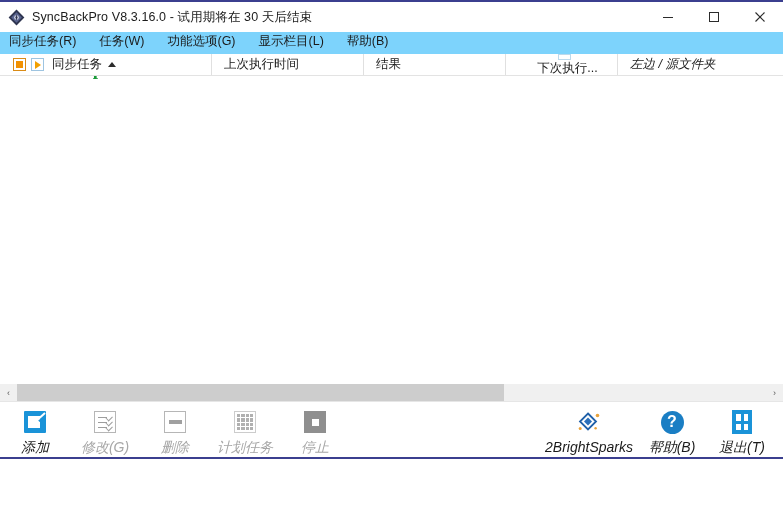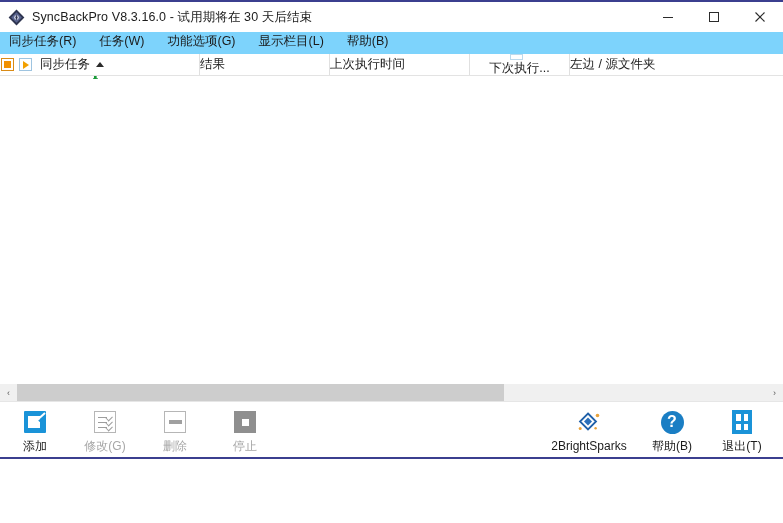--- a/index.html
+++ b/index.html
@@ -108,28 +108,29 @@
   .col {
     position: relative;
     display: flex;
     align-items: center;
     font-size: 12.5px;
     color: #1b1b1b;
     box-sizing: border-box;
     white-space: nowrap;
     border-right: 1px solid #e0e0e0;
     cursor: default;
+    margin-left: 12px;
   }
   .col.no-border { border-right: none; }
   .col-task { width: 200px; }
   .col-category { width: 110px; }
   .col-lastrun { width: 140px; }
   .col-result { width: 130px; }
   .col-nextrun { width: 100px; flex-direction: column; }
-  .col-source { flex: 1 1 auto; }
+  .col-source { flex: 1 1 auto; font-style: italic; }
 
   .hdr-icons {
     display: flex;
     align-items: center;
     gap: 5px;
     margin-right: 8px;
     margin-left: 1px;
   }
   .ic-sq, .ic-play {
     width: 13px;
@@ -255,24 +256,25 @@
     padding-top: 2px;
   }
   .tb-btn .icon-wrap {
     height: 26px;
     display: flex;
     align-items: center;
     justify-content: center;
     margin-bottom: 5px;
   }
   .tb-btn .tb-label {
-    font-size: 12px;
+    font-size: 14px;
     color: #1b1b1b;
     white-space: nowrap;
     line-height: 1;
+    font-style: italic;
   }
   .tb-btn.disabled .tb-label { color: #a7a7a7; }
   .tb-btn.wide { width: 96px; text-align: center; }
 
   
   .ico-add {
     width: 22px; height: 22px;
     background: #1a93d8;
     position: relative;
     border-radius: 1px;
@@ -506,25 +508,25 @@
 
   <div class="col-header">
     <div class="col col-task">
       <span class="hdr-icons">
         <span class="ic-sq"></span>
         <span class="ic-play"></span>
       </span>
       <span class="lbl">同步任务</span>
       <span class="sort-arrow"></span>
     </div>
+    <div class="col col-lastrun">
+      <span class="lbl">上次执行时间</span>
+    </div>
     <div class="col col-result">
       <span class="lbl">结果</span>
-    </div>
-    <div class="col col-lastrun">
-      <span class="lbl">上次执行时间</span>
     </div>
     <div class="col col-nextrun">
       <span class="grid-ic">
         <i></i>
           <i></i>
           <i></i>
           <i></i>
           <i></i>
           <i></i>
           <i></i>
@@ -576,20 +578,43 @@
 
       <div class="tb-btn disabled">
         <span class="icon-wrap">
           <span class="ico-del"></span>
         </span>
         <span class="tb-label">删除</span>
       </div>
 
 
 
+      <div class="tb-btn disabled">
+        <span class="icon-wrap">
+          <span class="ico-sched">
+            <i></i>
+              <i></i>
+              <i></i>
+              <i></i>
+            <i></i>
+              <i></i>
+              <i></i>
+              <i></i>
+            <i></i>
+              <i></i>
+              <i></i>
+              <i></i>
+            <i></i>
+              <i></i>
+              <i></i>
+              <i></i>
+          </span>
+        </span>
+        <span class="tb-label">计划任务</span>
+      </div>
 
       <div class="tb-btn disabled">
         <span class="icon-wrap">
           <span class="ico-stop"></span>
         </span>
         <span class="tb-label">停止</span>
       </div>
     </div>
 
     <div class="tb-group-right">

